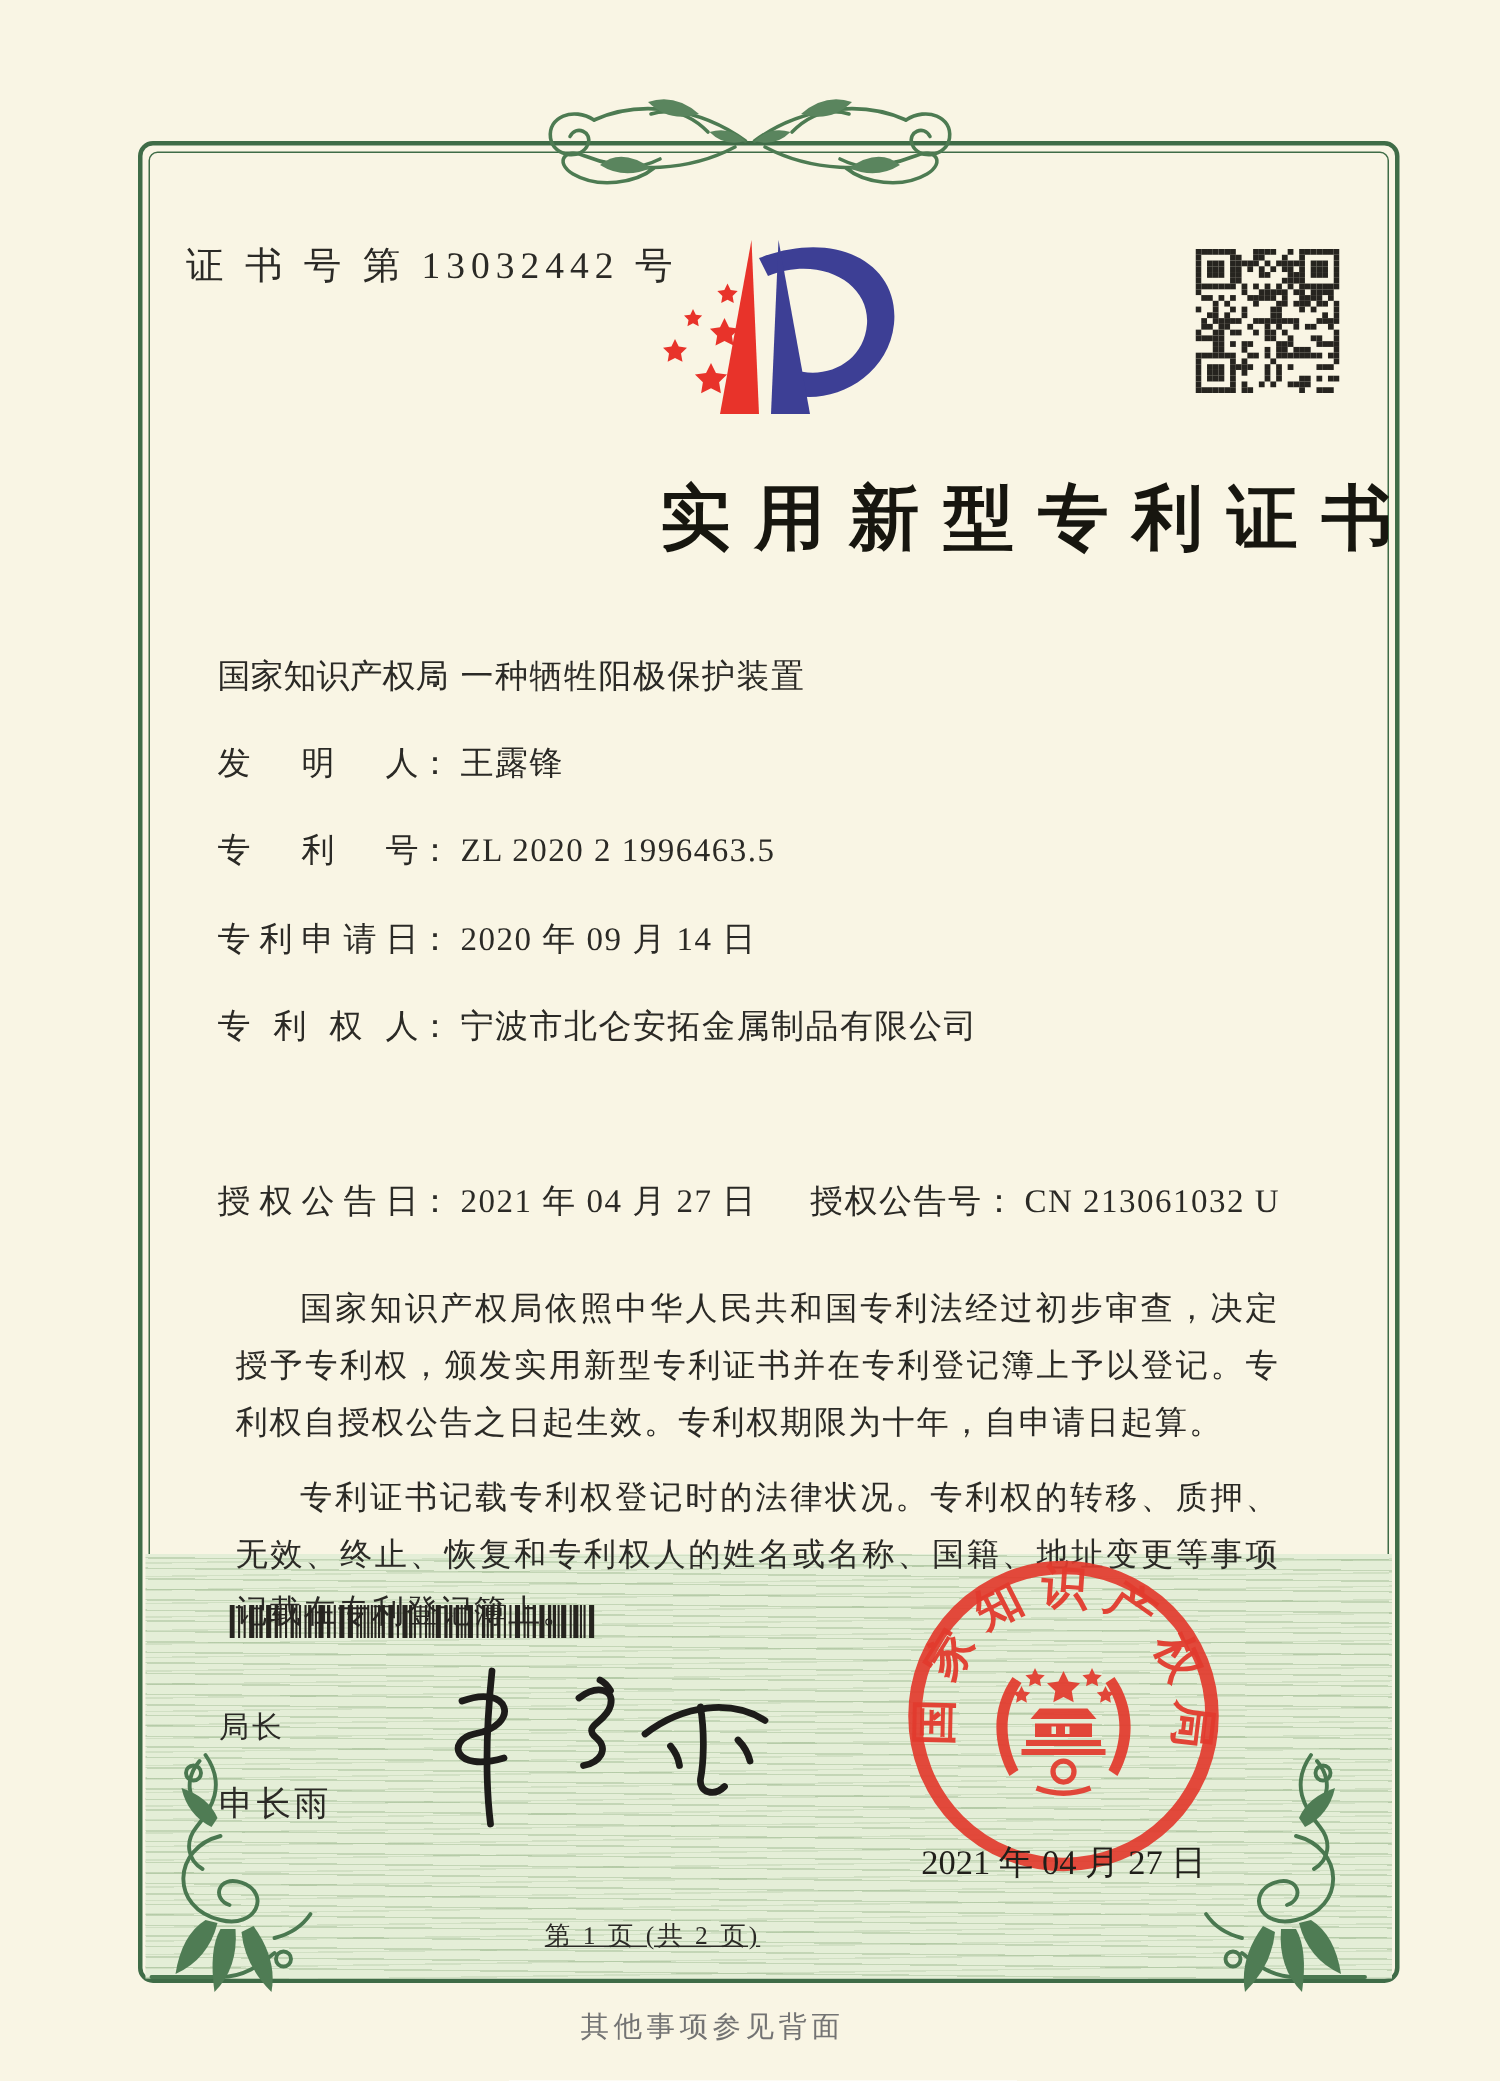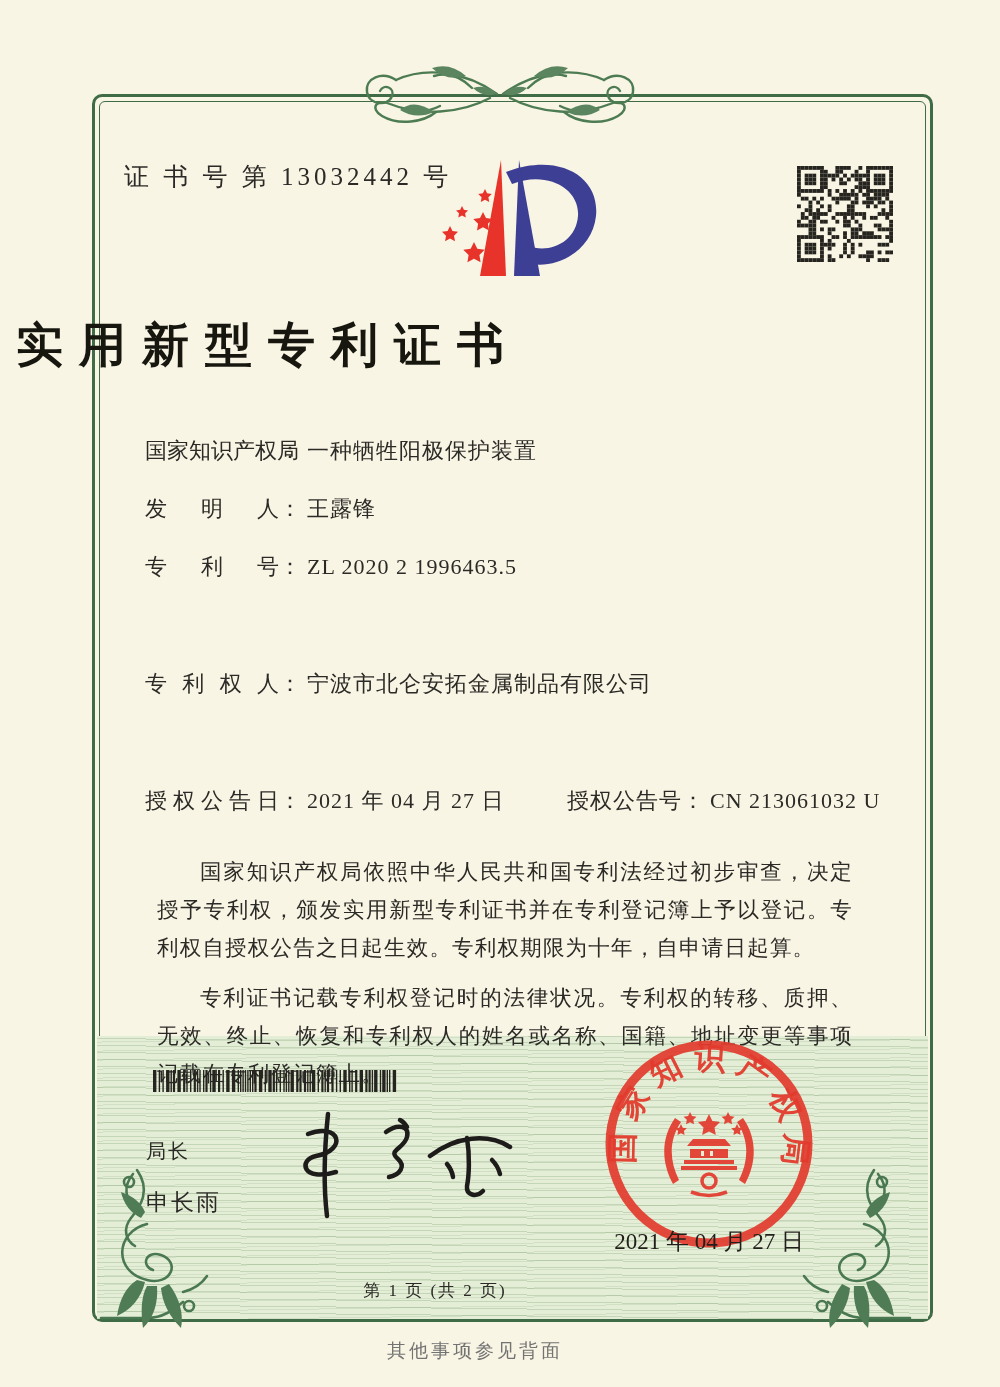--- a/index.html
+++ b/index.html
@@ -23,40 +23,40 @@
     background-color:#e4eed7;
     background-image:
       repeating-linear-gradient(0.6deg, rgba(110,150,96,.28) 0 1px, transparent 1px 7px),
       repeating-linear-gradient(-0.8deg, rgba(110,150,96,.16) 0 1px, transparent 1px 9px);
   }
   
   .cert-no{position:absolute;left:124px;top:160px;font-size:25px;letter-spacing:4px;}
   .logo{position:absolute;left:428px;top:150px;}
   .qr{position:absolute;left:797px;top:166px;}
   .title{
-    position:absolute;left:0;top:314px;width:944px;text-align:left;
+    position:absolute;left:0;top:314px;width:944px;text-align:right;
     font-size:47px;font-weight:bold;letter-spacing:16px;text-indent:16px;color:#17160f;
   }
   
   .row{position:absolute;left:145px;font-size:22px;white-space:nowrap;}
   .row .lbl{display:inline-block;width:134px;text-align:justify;text-align-last:justify;vertical-align:bottom;}
   .row .val{margin-left:6px;letter-spacing:1px;}
-  .row2col .grp2{position:absolute;left:395px;top:0;white-space:nowrap;margin-left:27px;}
+  .row2col .grp2{position:absolute;left:395px;top:0;white-space:nowrap;}
   .row2col .grp2 .lbl2{letter-spacing:1px;}
   
   .paras{position:absolute;left:145px;top:841px;width:720px;font-size:21.5px;line-height:38px;text-align:justify;letter-spacing:1.2px;}
   .paras p{margin:12px;text-indent:2em;}
   
   .barcode{position:absolute;left:153px;top:1070px;}
   .director-title{position:absolute;left:146px;top:1138px;font-size:20px;letter-spacing:2px;}
   .director-name{position:absolute;left:146px;top:1187px;font-size:23px;letter-spacing:2px;}
   .signature{position:absolute;left:282px;top:1098px;}
   .seal{position:absolute;left:601px;top:1036px;}
   .seal-date{position:absolute;left:594px;top:1226px;width:230px;text-align:center;font-size:23px;color:#201f1a;}
-  .page-note{position:absolute;left:285px;top:1279px;width:300px;text-align:center;font-size:17px;letter-spacing:2px;}
+  .page-note{position:absolute;left:285px;top:1279px;width:300px;text-align:center;font-size:17px;letter-spacing:2px;text-decoration:underline;}
   .back-note{position:absolute;left:340px;top:1338px;width:270px;text-align:center;font-size:19px;letter-spacing:3px;color:#737373;}
   .orn-top{position:absolute;left:338px;top:54px;}
   .orn-bl{position:absolute;left:89px;top:1160px;}
   .orn-br{position:absolute;left:752px;top:1160px;transform:scaleX(-1);}
 </style>
 </head>
 <body>
 
 <div class="stage">
 
@@ -467,20 +467,23 @@
 
   <div class="row" style="top:436px">
     <span class="lbl">国家知识产权局</span><span>：</span><span class="val">一种牺牲阳极保护装置</span>
   </div>
   <div class="row" style="top:494px">
     <span class="lbl">发明人</span><span>：</span><span class="val">王露锋</span>
   </div>
   <div class="row" style="top:552px">
     <span class="lbl">专利号</span><span>：</span><span class="val">ZL 2020 2 1996463.5</span>
   </div>
+  <div class="row" style="top:611px">
+    <span class="lbl">专利申请日</span><span>：</span><span class="val">2020 年 09 月 14 日</span>
+  </div>
   <div class="row" style="top:669px">
     <span class="lbl">专利权人</span><span>：</span><span class="val">宁波市北仑安拓金属制品有限公司</span>
   </div>
   <div class="row row2col" style="top:786px">
     <span class="lbl">授权公告日</span><span>：</span><span class="val">2021 年 04 月 27 日</span>
     <span class="grp2">
       <span class="lbl2">授权公告号</span><span>：</span><span class="val">CN 213061032 U</span>
     </span>
   </div>
 

